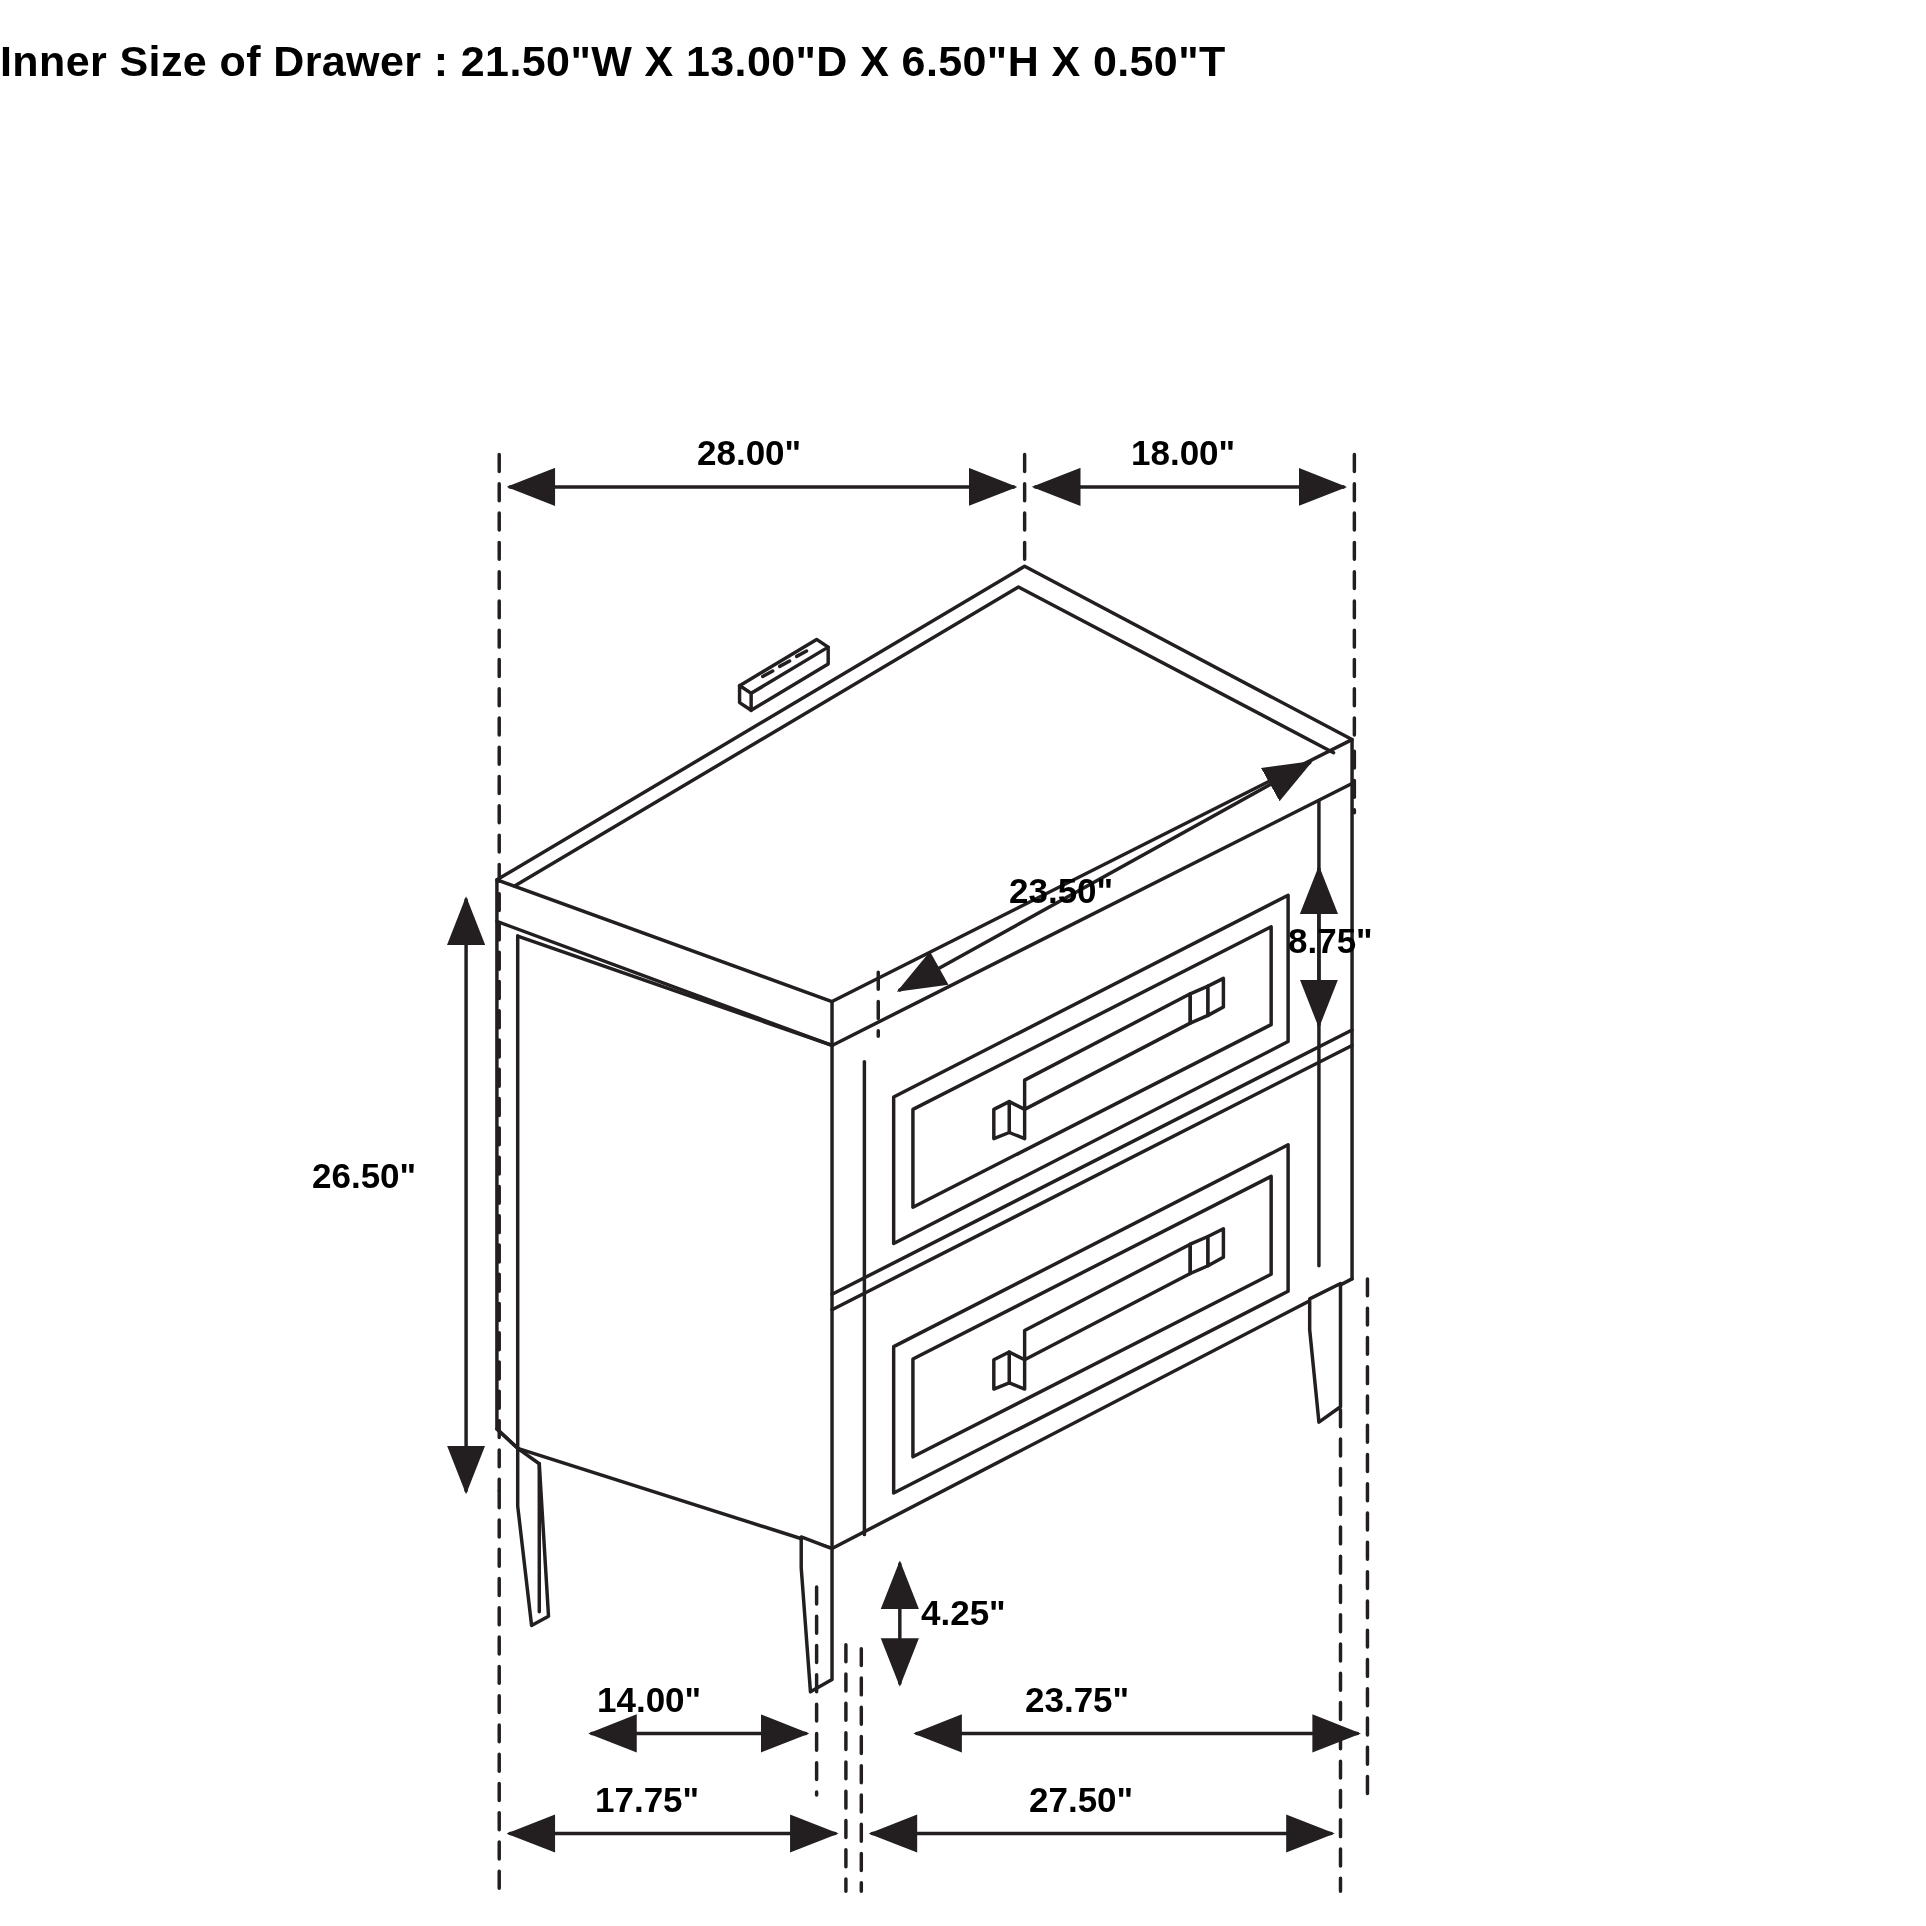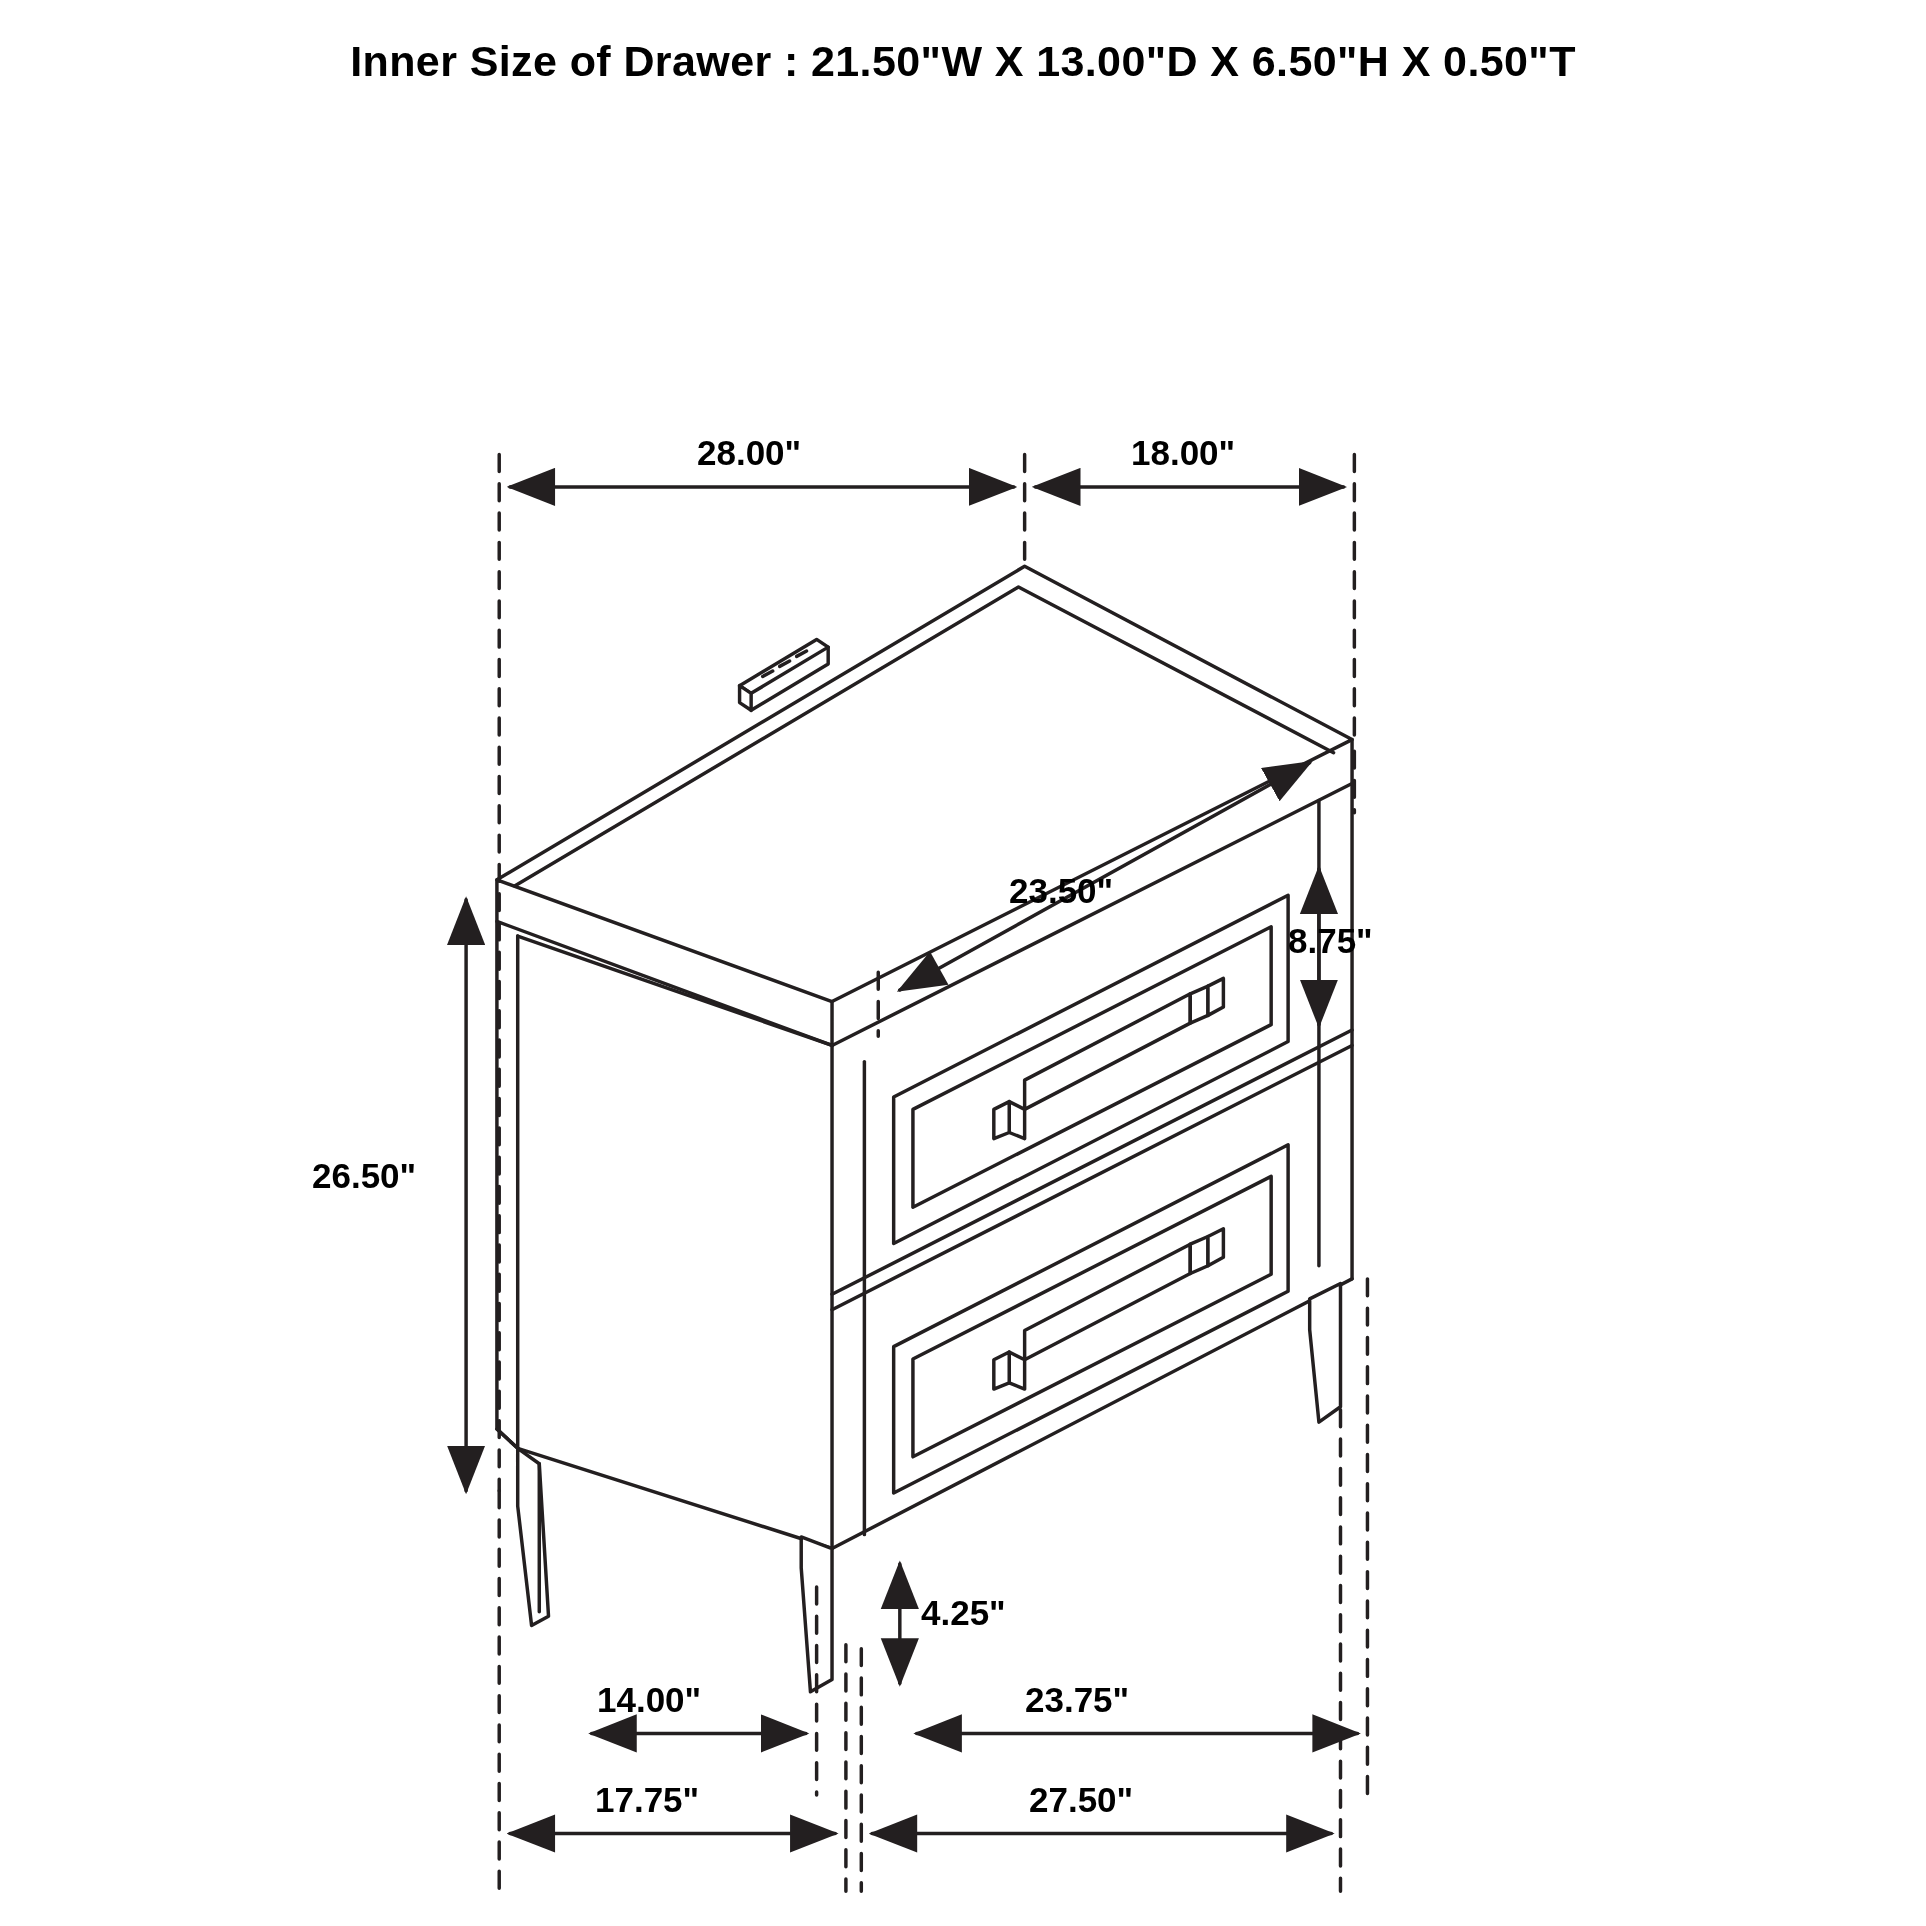--- a/index.html
+++ b/index.html
@@ -19,21 +19,21 @@
     left: 0;
     top: 0;
     width: 1926px;
     height: 1926px;
   }
   .title {
     position: absolute;
     left: 0;
     top: 37px;
     width: 1926px;
-    text-align: center;
+    text-align: left;
     font-size: 43px;
     font-weight: bold;
     color: #000000;
     letter-spacing: 0.4px;
     white-space: nowrap;
   }
   svg.drawing {
     position: absolute;
     left: 0;
     top: 0;

